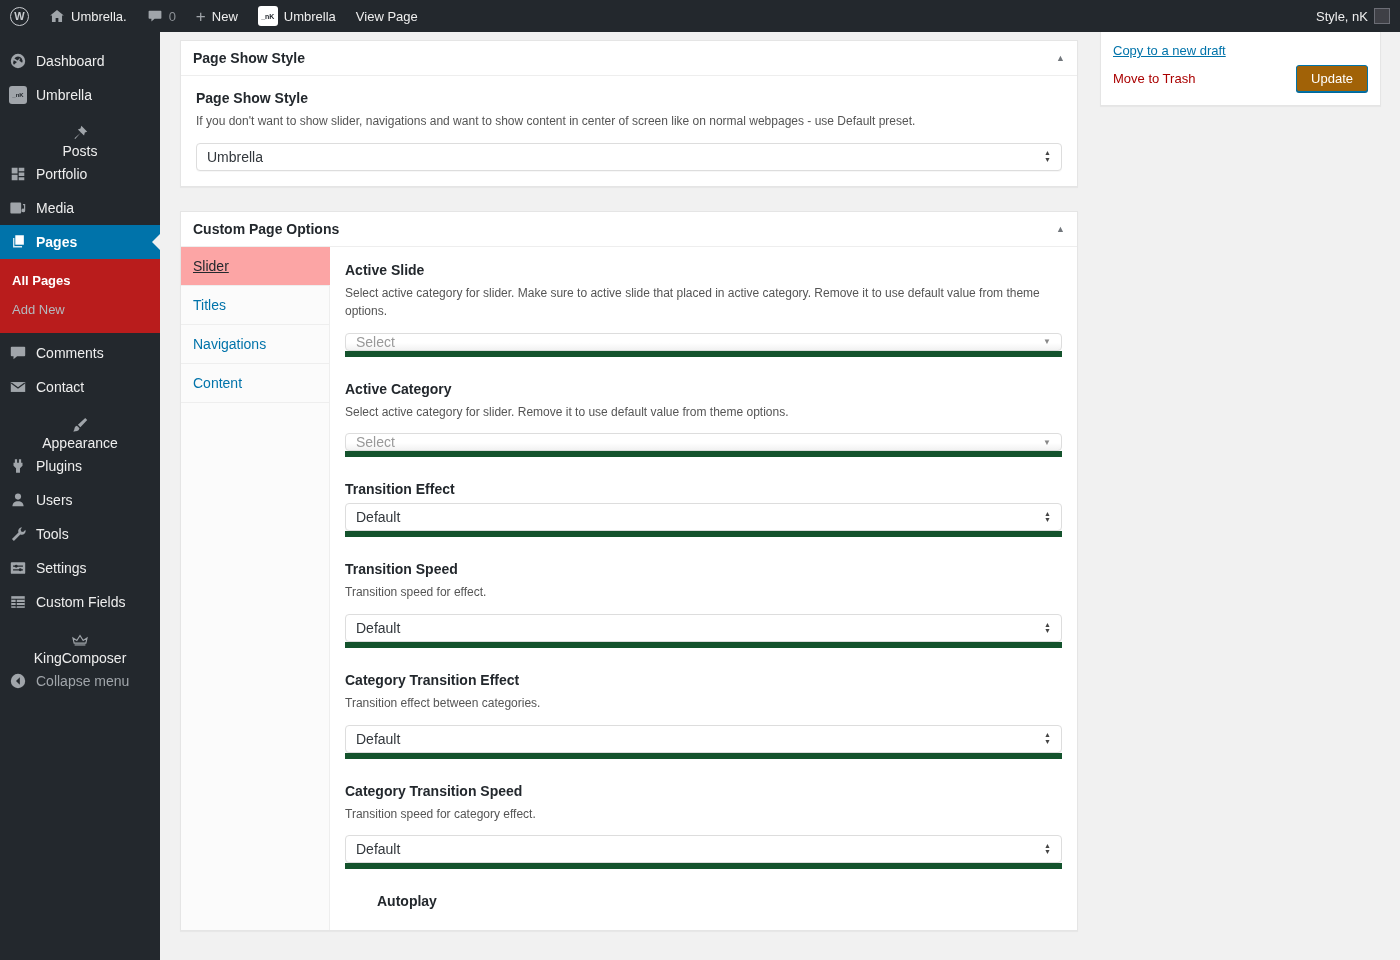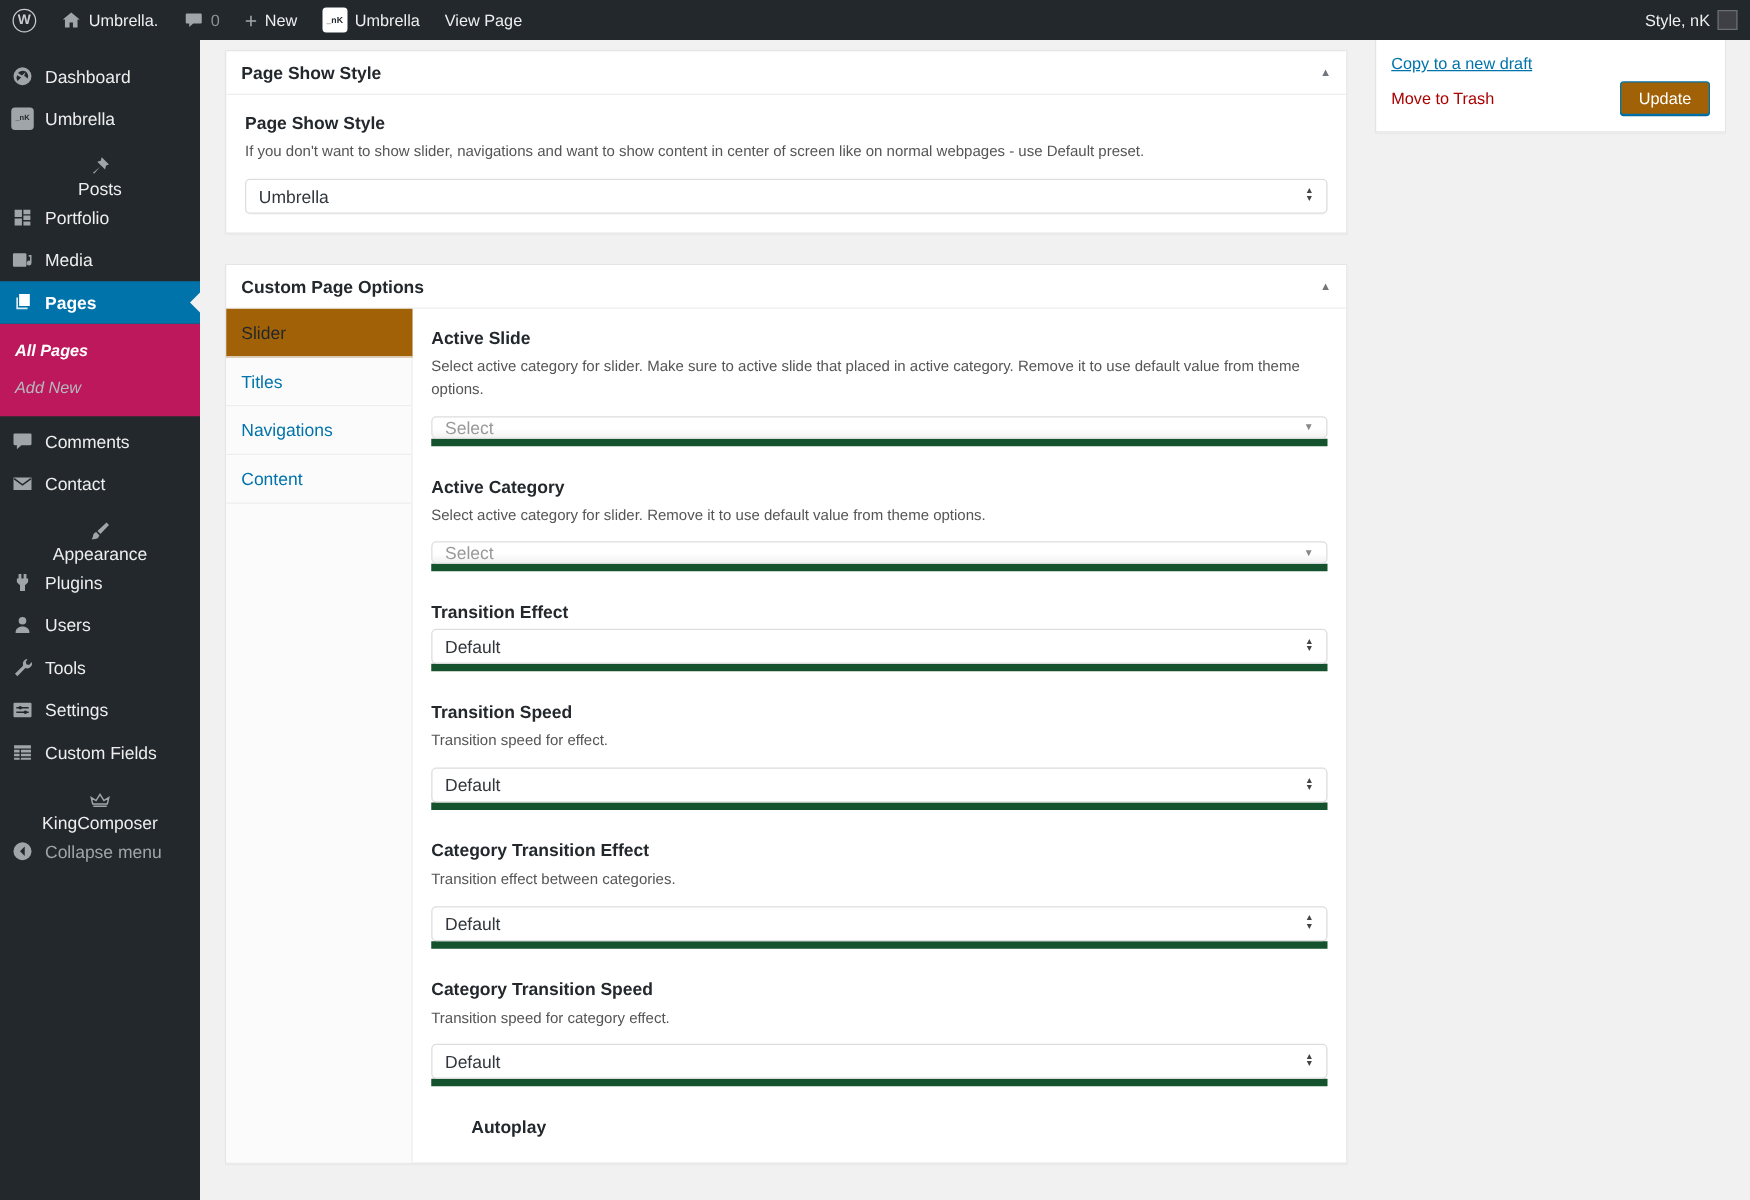--- a/index.html
+++ b/index.html
@@ -52,21 +52,21 @@
   .menu-item.sep-above { margin-top:11px;flex-direction:column; }
   .menu-icon {
     width:20px; height:20px; margin:0 8px; flex-shrink:0;
     display:flex; align-items:center; justify-content:center;
   }
   .menu-item.active { background:#0073aa; color:#fff; font-weight:700; }
   .menu-item.active .notch {
     position:absolute; right:0; top:50%; transform:translateY(-50%);
     width:0; height:0; border:8px solid transparent; border-right-color:#f1f1f1;
   }
-  .submenu { background:#be185d; padding:7px 0 9px;font-style:italic; }
+  .submenu { background:#b91c1c; padding:7px 0 9px; }
   .submenu-item {
     display:block; padding:7px 12px; font-size:13px; color:#b4b9be; cursor:pointer;
   }
   .submenu-item.current { color:#fff; font-weight:700; }
   .menu-item.muted { color:#a0a5aa; }
 
   
   #content { margin-left:160px; position:relative; width:1240px; height:928px; margin-top:32px; }
   .main-col { position:absolute; left:20px; top:8px; width:898px; }
   .side-col { position:absolute; left:940px; top:0; width:281px; }
@@ -105,21 +105,21 @@
   }
   .select2 .s2-arrow { font-size:8px; color:#888; }
 
   
   .cpo-body { display:flex; align-items:stretch; }
   .tabs-col { width:149px; flex-shrink:0; background:#fbfbfb; border-right:1px solid #eee; }
   .tab {
     padding:11px 12px; border-bottom:1px solid #eee; font-size:14px;
     color:#0073aa; cursor:pointer;
   }
-  .tab.active { background:#a16207; color:#23282d; margin-right:-1px; }
+  .tab.active { background:#fca5a5; color:#23282d; margin-right:-1px;text-decoration:underline; }
   .fields-col { flex:1; min-width:0; padding:15px; }
   .field-group { border-bottom:6px solid #14532d; margin-bottom:24px; }
   .field-group.last { border-bottom:none; margin-bottom:0; padding-bottom:0;margin-left:32px; }
 
   
   .publish-box {
     background:#fff; border:1px solid #e5e5e5; border-top:none;
     box-shadow:0 1px 1px rgba(0,0,0,.04); padding:11px 12px 13px;
   }
   .copy-link { color:#0073aa; text-decoration:underline; font-size:13px; cursor:pointer; display:inline-block; }

